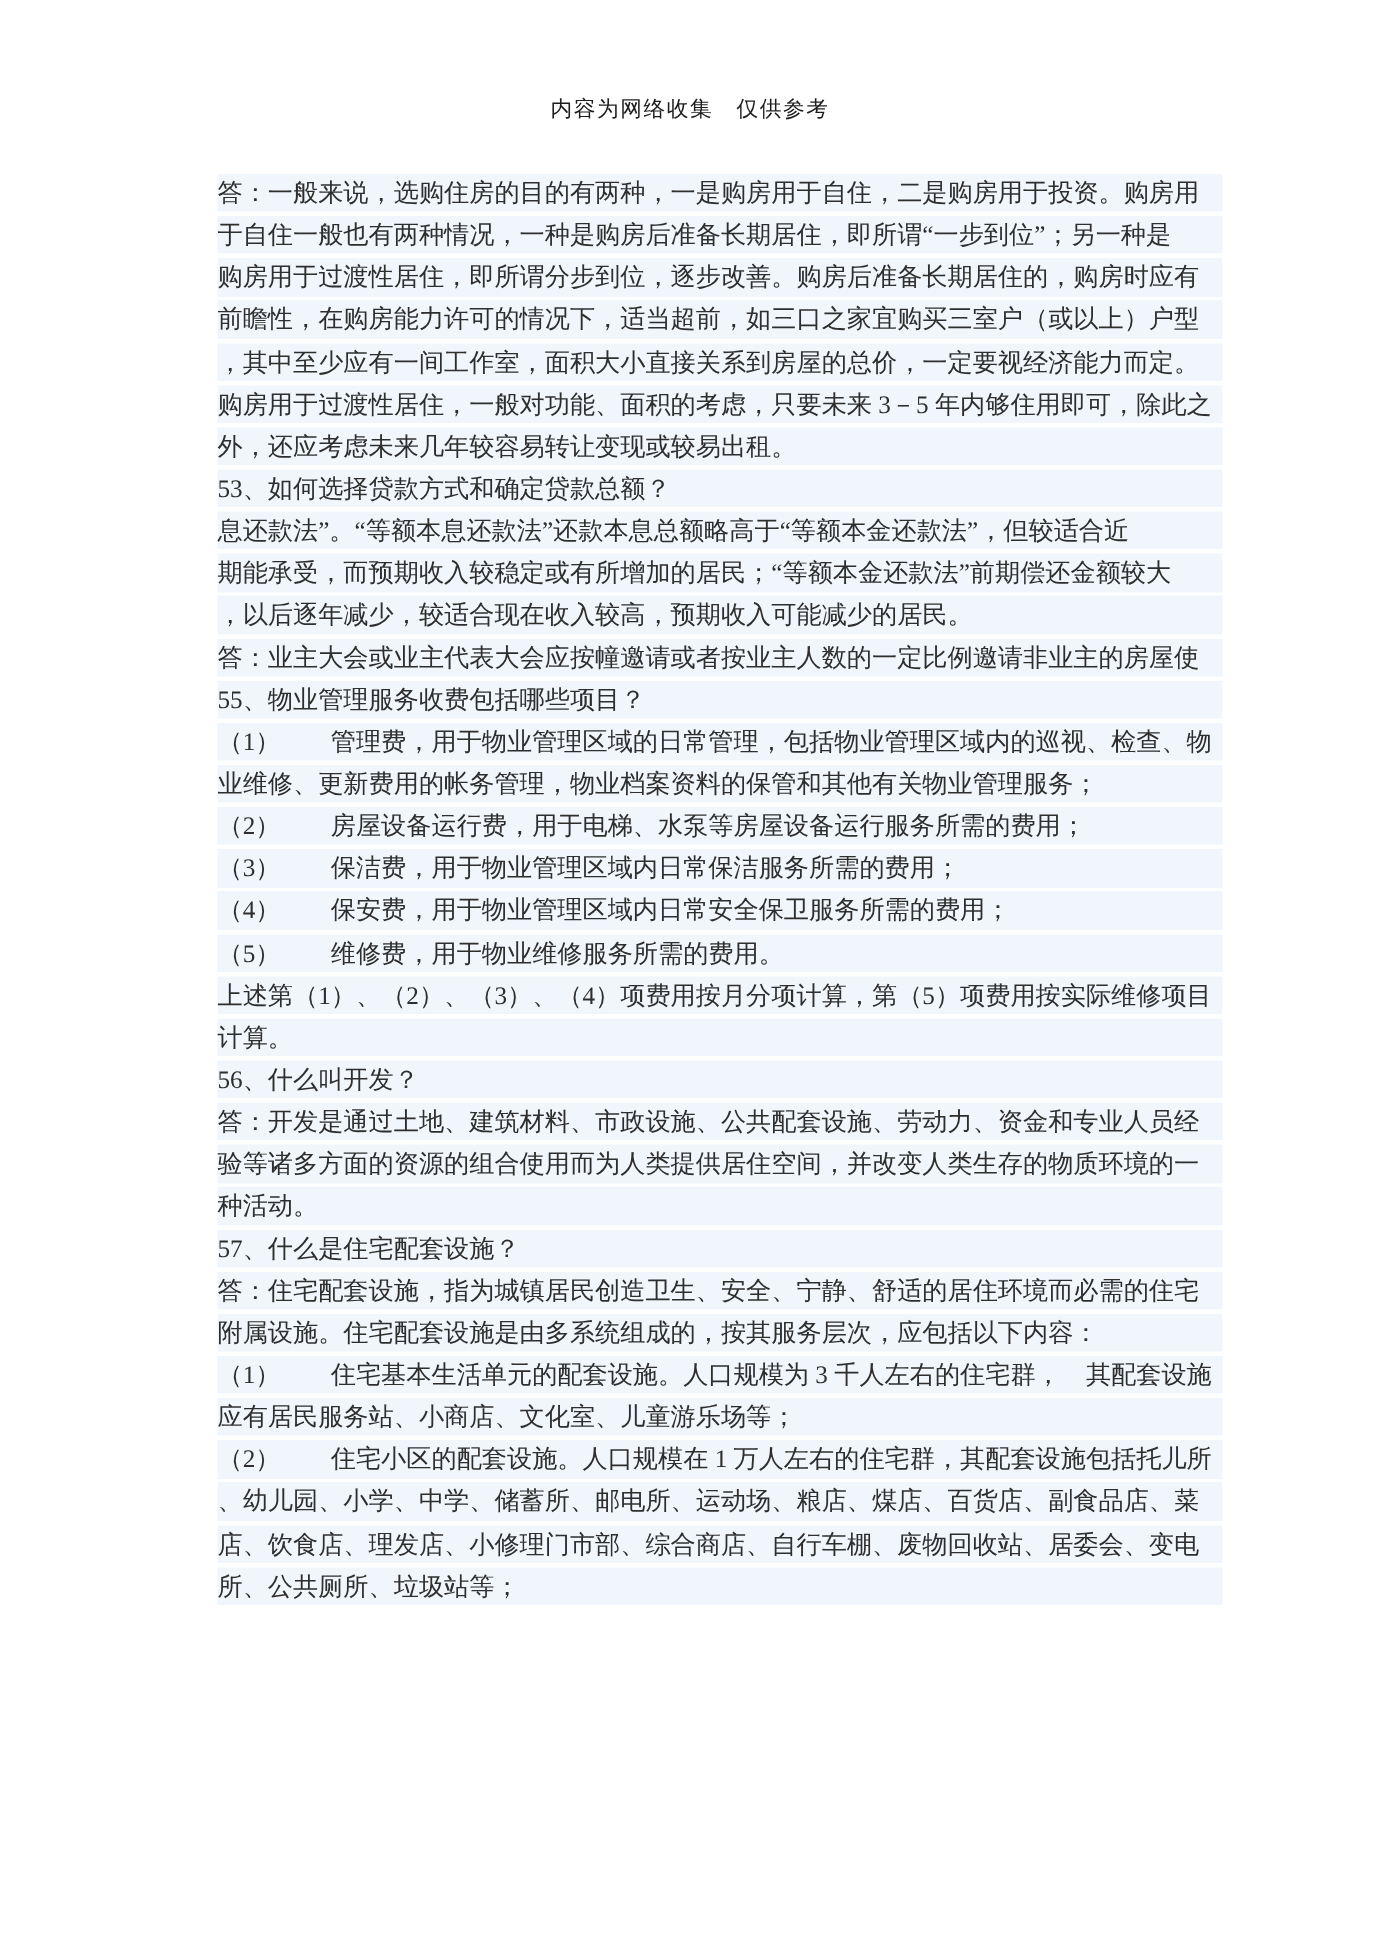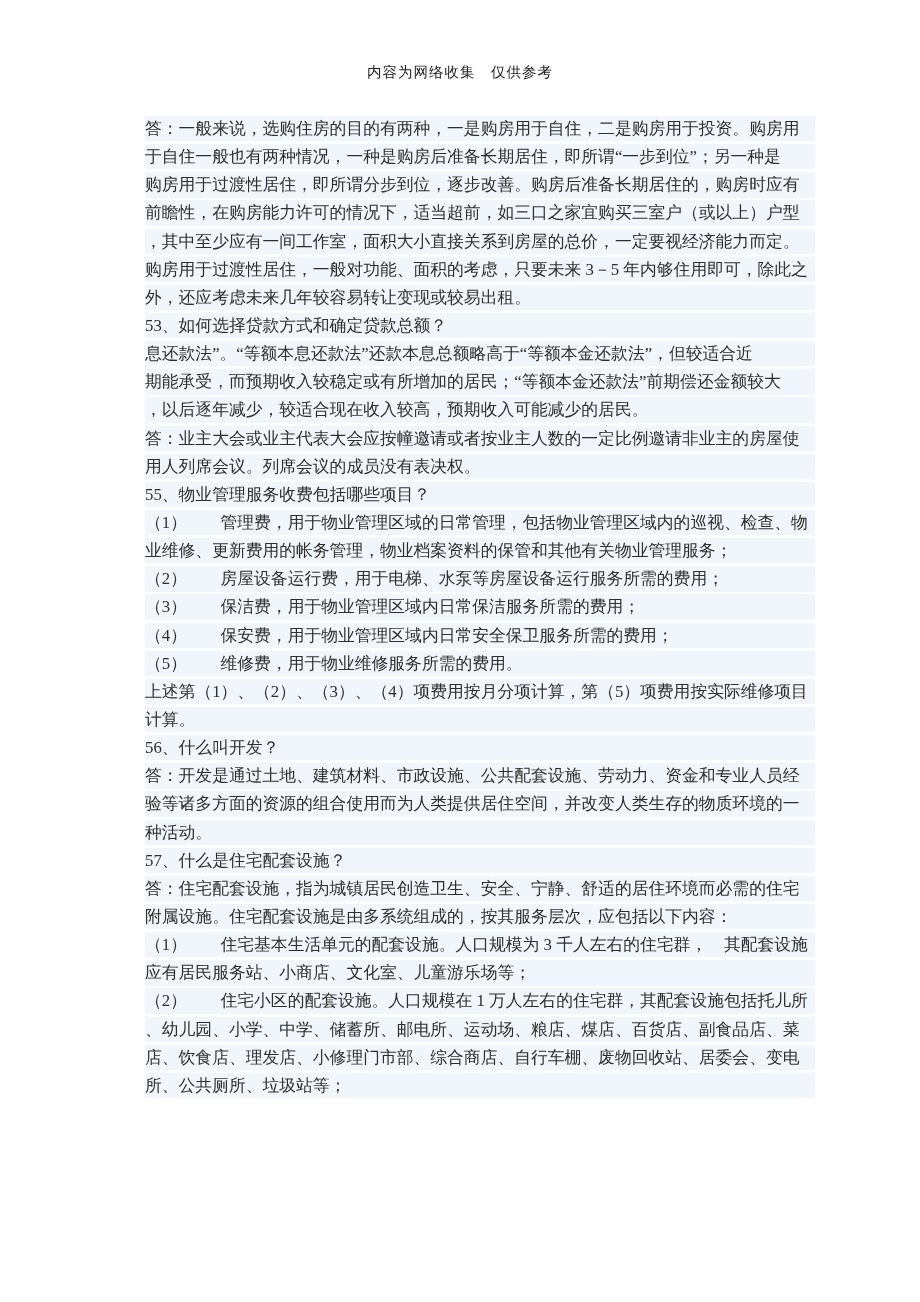--- a/index.html
+++ b/index.html
@@ -55,21 +55,20 @@
       <div class="line">购房用于过渡性居住，即所谓分步到位，逐步改善。购房后准备长期居住的，购房时应有</div>
       <div class="line">前瞻性，在购房能力许可的情况下，适当超前，如三口之家宜购买三室户（或以上）户型</div>
       <div class="line">，其中至少应有一间工作室，面积大小直接关系到房屋的总价，一定要视经济能力而定。</div>
       <div class="line">购房用于过渡性居住，一般对功能、面积的考虑，只要未来 3－5 年内够住用即可，除此之</div>
       <div class="line">外，还应考虑未来几年较容易转让变现或较易出租。</div>
       <div class="line">53、如何选择贷款方式和确定贷款总额？</div>
       <div class="line">息还款法”。“等额本息还款法”还款本息总额略高于“等额本金还款法”，但较适合近</div>
       <div class="line">期能承受，而预期收入较稳定或有所增加的居民；“等额本金还款法”前期偿还金额较大</div>
       <div class="line">，以后逐年减少，较适合现在收入较高，预期收入可能减少的居民。</div>
       <div class="line">答：业主大会或业主代表大会应按幢邀请或者按业主人数的一定比例邀请非业主的房屋使</div>
-      <div class="line">用人列席会议。列席会议的成员没有表决权。</div>
       <div class="line">55、物业管理服务收费包括哪些项目？</div>
       <div class="line">（1）　　管理费，用于物业管理区域的日常管理，包括物业管理区域内的巡视、检查、物</div>
       <div class="line">业维修、更新费用的帐务管理，物业档案资料的保管和其他有关物业管理服务；</div>
       <div class="line">（2）　　房屋设备运行费，用于电梯、水泵等房屋设备运行服务所需的费用；</div>
       <div class="line">（3）　　保洁费，用于物业管理区域内日常保洁服务所需的费用；</div>
       <div class="line">（4）　　保安费，用于物业管理区域内日常安全保卫服务所需的费用；</div>
       <div class="line">（5）　　维修费，用于物业维修服务所需的费用。</div>
       <div class="line">上述第（1）、（2）、（3）、（4）项费用按月分项计算，第（5）项费用按实际维修项目</div>
       <div class="line">计算。</div>
       <div class="line">56、什么叫开发？</div>

